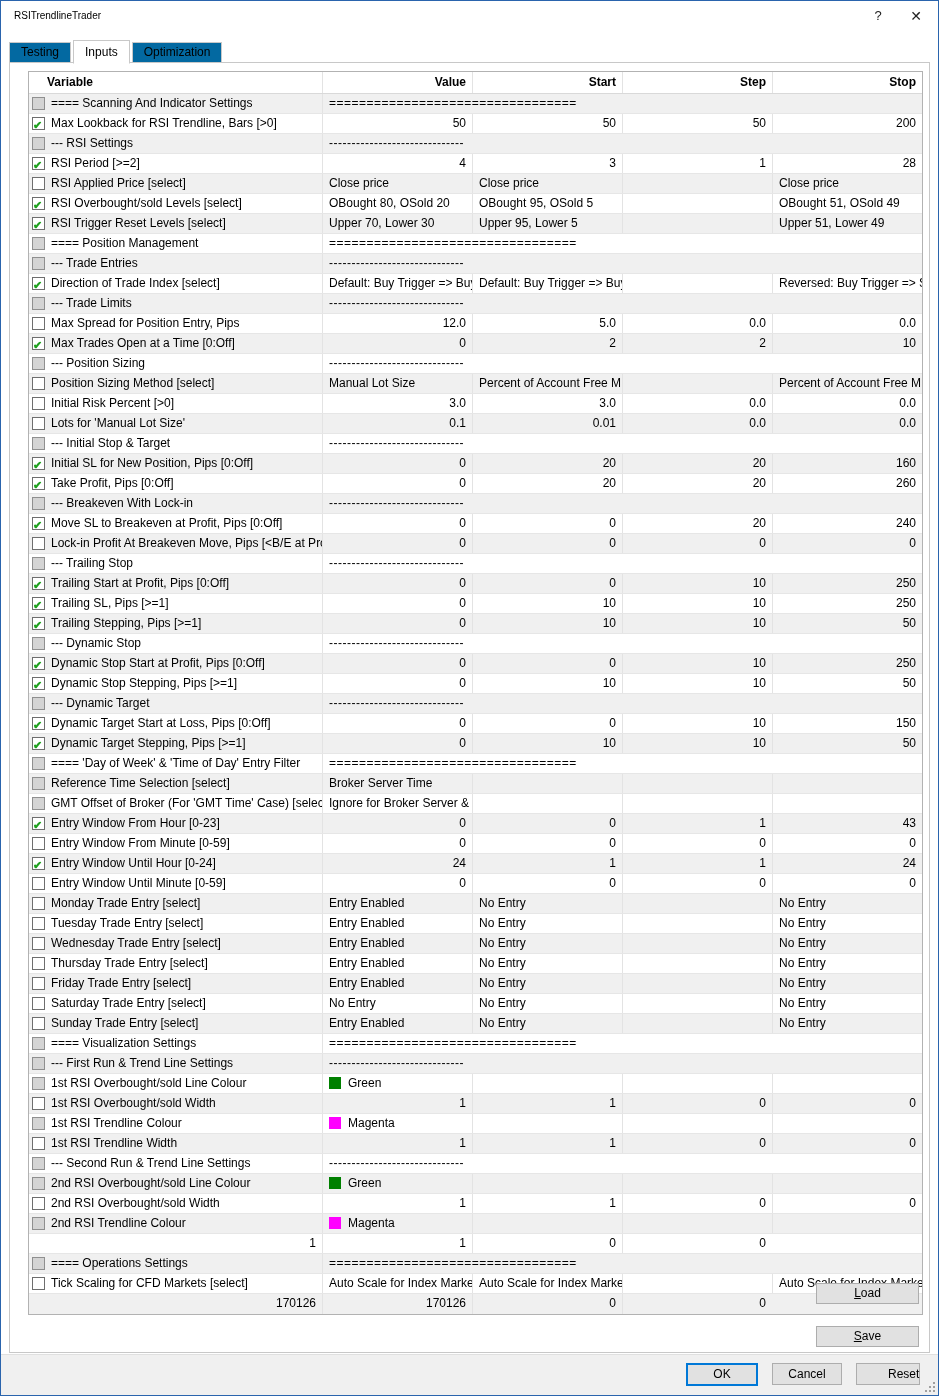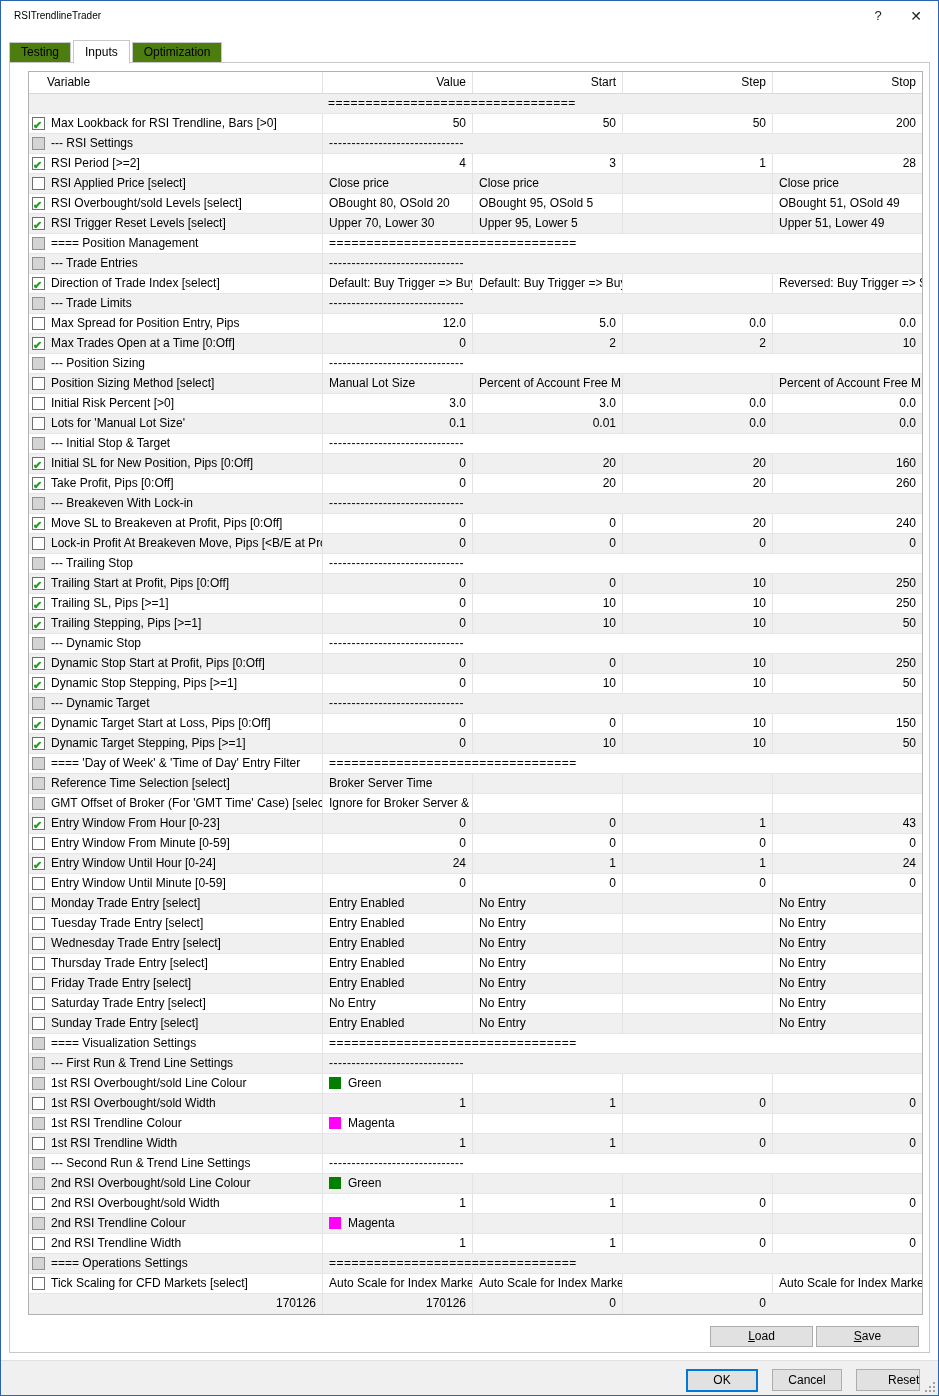--- a/index.html
+++ b/index.html
@@ -9,55 +9,55 @@
 
   
   .titlebar { position:absolute; left:0; top:0; right:0; height:32px; background:#fff; }
   .title { position:absolute; left:13px; top:9px; font-size:10px; }
   .tb-btn { position:absolute; top:0; width:36px; height:30px; text-align:center; line-height:30px; font-size:13px; color:#222; }
   .tb-help { right:42px; }
   .tb-close { right:4px; font-size:14px; }
 
   
   .tabstrip { position:absolute; left:8px; top:39px; display:flex; align-items:flex-end; z-index:3; }
-  .tab { height:21px; line-height:19px; padding:0 11px; background:#4d7c0f; border:1px solid #c8c8c8; margin-right:2px; color:#000; }
+  .tab { height:21px; line-height:19px; padding:0 11px; background:#0369a1; border:1px solid #c8c8c8; margin-right:2px; color:#000; }
   .tab.active { height:24px; line-height:22px; background:#fff; border-bottom:1px solid #fff; margin-bottom:-1px; position:relative; z-index:4; }
 
   
   .tabpage { position:absolute; left:8px; right:8px; top:61px; bottom:42px; background:#fff; border:1px solid #c8c8c8; }
 
   
   .grid { position:absolute; left:18px; top:8px; width:895px; border:1px solid #b2b2b2; background:#fff; }
   .gridrow { display:grid; grid-template-columns:293px 150px 150px 150px 150px; height:20px; }
-  .gridhead { height:22px; border-bottom:1px solid #d9d9d9; }
+  .gridhead { height:22px; border-bottom:1px solid #d9d9d9;font-weight:bold; }
   .gridhead .hcell { line-height:21px; padding:0 6px; }
   .gridhead .hcell + .hcell { border-left:1px solid #e3e3e3; text-align:right; }
   .gridhead .hvar { padding-left:18px; text-align:left; }
   .row { border-bottom:1px solid #e6e6e6; }
   .row:last-child { border-bottom:none; }
   .row.g { background:#f0f0f0; }
   .row.w { background:#ffffff; }
   .cell { line-height:19px; padding:0 6px; white-space:nowrap; overflow:hidden; }
   .cell + .cell { border-left:1px solid #e3e3e3; }
   .cell.num { text-align:right; }
   .cell.sep { grid-column:2 / 6; letter-spacing:0.5px; }
   .varcell { display:flex; align-items:center; padding:0 4px 0 3px; overflow:hidden; white-space:nowrap; }
   .cb { flex:0 0 13px; width:13px; height:13px; border:1px solid #6e6e6e; background:#fff; margin-right:6px; position:relative; }
   .cb.na { background:#d4d4d4; border-color:#8f8f8f; }
   .cb.on::after { content:"\2714"; position:absolute; left:0px; top:-2px; font-size:11px; font-weight:bold; color:#1fa11f; }
   .swatch { display:inline-block; width:12px; height:12px; vertical-align:-2px; margin-right:7px; }
 
   
-  .loadsave { position:absolute; right:10px; bottom:5px; display:flex; gap:3px; }
+  .loadsave { position:absolute; right:10px; bottom:5px; display:flex; gap:22px;flex-direction:column; }
   .btn { height:21px; background:#e1e1e1; border:1px solid #adadad; text-align:center; line-height:19px; font-size:12px; font-family:"Liberation Sans", sans-serif; }
   .btn u { text-decoration:underline; }
   .btn-load, .btn-save { width:103px; }
 
   
-  .footer { position:absolute; left:0; right:0; bottom:0; height:35px; background:#f0f0f0; border-top:1px solid #e0e0e0; }
+  .footer { position:absolute; left:0; right:0; bottom:0; height:41px; background:#f0f0f0; border-top:1px solid #e0e0e0; }
   .footbtns { position:absolute; right:18px; top:8px; display:flex; gap:14px; }
   .btn-ok { width:72px; height:23px; border:2px solid #0078d7; line-height:19px; }
   .btn-cancel { width:70px; height:22px; }
   .btn-reset { width:64px; height:22px;padding-left:31px; }
   .grip { position:absolute; right:2px; bottom:2px; width:12px; height:12px; }
   .grip i { position:absolute; width:2px; height:2px; background:#a0a0a0; }
   .grip i:nth-child(1){right:1px;bottom:1px} .grip i:nth-child(2){right:5px;bottom:1px} .grip i:nth-child(3){right:9px;bottom:1px}
   .grip i:nth-child(4){right:1px;bottom:5px} .grip i:nth-child(5){right:5px;bottom:5px} .grip i:nth-child(6){right:1px;bottom:9px}
 </style>
 </head>
@@ -80,20 +80,24 @@
     <div class="grid">
       <div class="gridrow gridhead">
         <div class="hcell hvar">Variable</div>
         <div class="hcell">Value</div>
         <div class="hcell">Start</div>
         <div class="hcell">Step</div>
         <div class="hcell">Stop</div>
       </div>
       <div id="grid-body">
           <div class="gridrow row g">
+            <div class="cell varcell">
+              <span class="cb na"></span>
+              <span>==== Scanning And Indicator Settings</span>
+            </div>
             <div class="cell sep">=================================</div>
           </div>
           <div class="gridrow row w">
             <div class="cell varcell">
               <span class="cb on"></span>
               <span>Max Lookback for RSI Trendline, Bars [&gt;0]</span>
             </div>
             <div class="cell num">50</div>
             <div class="cell num">50</div>
             <div class="cell num">50</div>
@@ -601,24 +605,20 @@
             <div class="cell varcell">
               <span class="cb na"></span>
               <span>2nd RSI Trendline Colour</span>
             </div>
             <div class="cell"><span class="swatch" style="background: rgb(255, 0, 255);"></span>Magenta</div>
             <div class="cell"></div>
             <div class="cell"></div>
             <div class="cell"></div>
           </div>
           <div class="gridrow row w">
-            <div class="cell varcell">
-              <span class="cb off"></span>
-              <span>2nd RSI Trendline Width</span>
-            </div>
             <div class="cell num">1</div>
             <div class="cell num">1</div>
             <div class="cell num">0</div>
             <div class="cell num">0</div>
           </div>
           <div class="gridrow row g">
             <div class="cell varcell">
               <span class="cb na"></span>
               <span>==== Operations Settings</span>
             </div>

